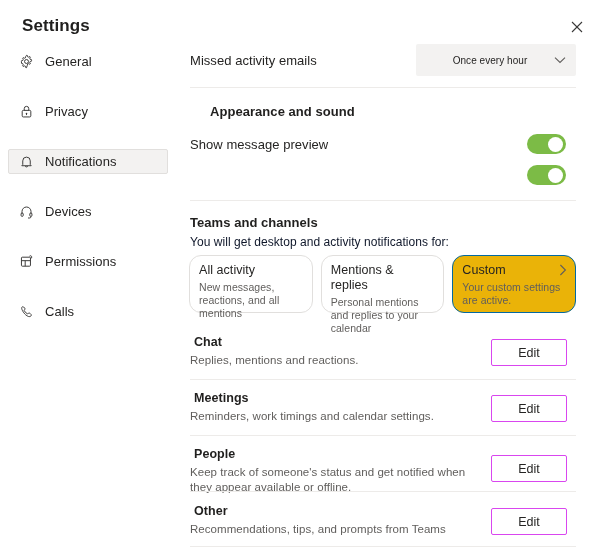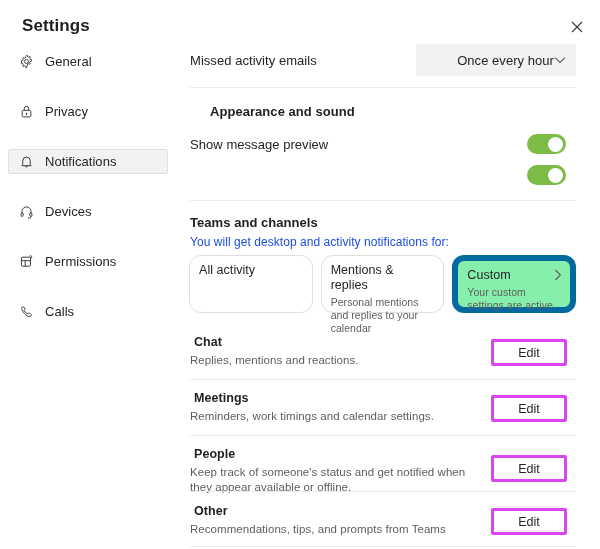--- a/index.html
+++ b/index.html
@@ -110,21 +110,21 @@
 
   .section-heading {
     font-size: 13px;
     font-weight: 700;
     color: #201f1e;
     letter-spacing: 0.05px;
   }
 
   .section-sub {
     font-size: 12px;
-    color: #1d4ed8;
+    color: #0f172a;
     letter-spacing: 0.05px;
   }
 
   
   #missed-activity-row {
     position: absolute;
     left: 0;
     top: 44px;
     width: 388px;
     height: 34px;
@@ -140,23 +140,23 @@
     border: none;
     border-radius: 2px;
     display: flex;
     align-items: center;
     padding: 0 10px;
     cursor: pointer;
     font-family: inherit;
   }
   #missed-activity-dropdown .dd-value {
     flex: 1;
-    font-size: 13px;
-    color: #252423;
-    text-align: right;
+    font-size: 10px;
+    color: #252423;
+    text-align: center;
     letter-spacing: 0.05px;
   }
   .chevron { color: #605e5c; display: flex; }
 
   #divider-1 { position: absolute; left: 2px; top: 87px; width: 386px; }
 
   #appearance-heading { position: absolute; left: 2px; top: 104px; margin-left: 20px; }
 
   #show-preview-row { position: absolute; left: 0; top: 134px; width: 388px; height: 21px; }
   #show-preview-label { position: absolute; left: 2px; top: 3px; }
@@ -203,22 +203,22 @@
     width: 124px;
     height: 58px;
     border: 1px solid #e1dfdd;
     border-radius: 12px;
     background: #ffffff;
     padding: 7px 9px 6px 9px;
     cursor: pointer;
     position: relative;
   }
   .notif-card.selected {
-    background: #86efac;
-    border: 6px solid #0369a1;
+    background: #eab308;
+    border: 1px solid #0369a1;
   }
   .notif-card-title {
     font-size: 12.5px;
     color: #252423;
     letter-spacing: 0.05px;
     line-height: 15px;
     margin-bottom: 3px;
   }
   .notif-card-desc {
     font-size: 10.5px;
@@ -258,21 +258,21 @@
     line-height: 15px;
     letter-spacing: 0.05px;
     max-width: 290px;
   }
   .edit-button {
     position: absolute;
     right: 9px;
     width: 76px;
     height: 27px;
     background: #ffffff;
-    border: 3px solid #d946ef;
+    border: 1px solid #d946ef;
     border-radius: 2px;
     font-size: 12.5px;
     color: #252423;
     font-family: inherit;
     cursor: pointer;
     letter-spacing: 0.05px;
   }
 
   #row-chat      { top: 335px; height: 44px; }
   #row-meetings  { top: 391px; height: 44px; }
@@ -410,20 +410,21 @@
 
   <div id="divider-2" class="divider"></div>
 
   <div id="teams-heading" class="section-heading">Teams and channels</div>
   <div id="teams-subtext" class="section-sub">You will get desktop and activity notifications for:</div>
 
   <div id="notif-cards">
 
     <div class="notif-card">
       <div class="notif-card-title">All activity</div>
+      <div class="notif-card-desc">New messages, reactions, and all mentions</div>
     </div>
 
     <div class="notif-card">
       <div class="notif-card-title">Mentions &amp; replies</div>
       <div class="notif-card-desc">Personal mentions and replies to your calendar</div>
     </div>
 
     <div class="notif-card selected">
       <div class="notif-card-title">Custom</div>
       <span class="card-chevron">

